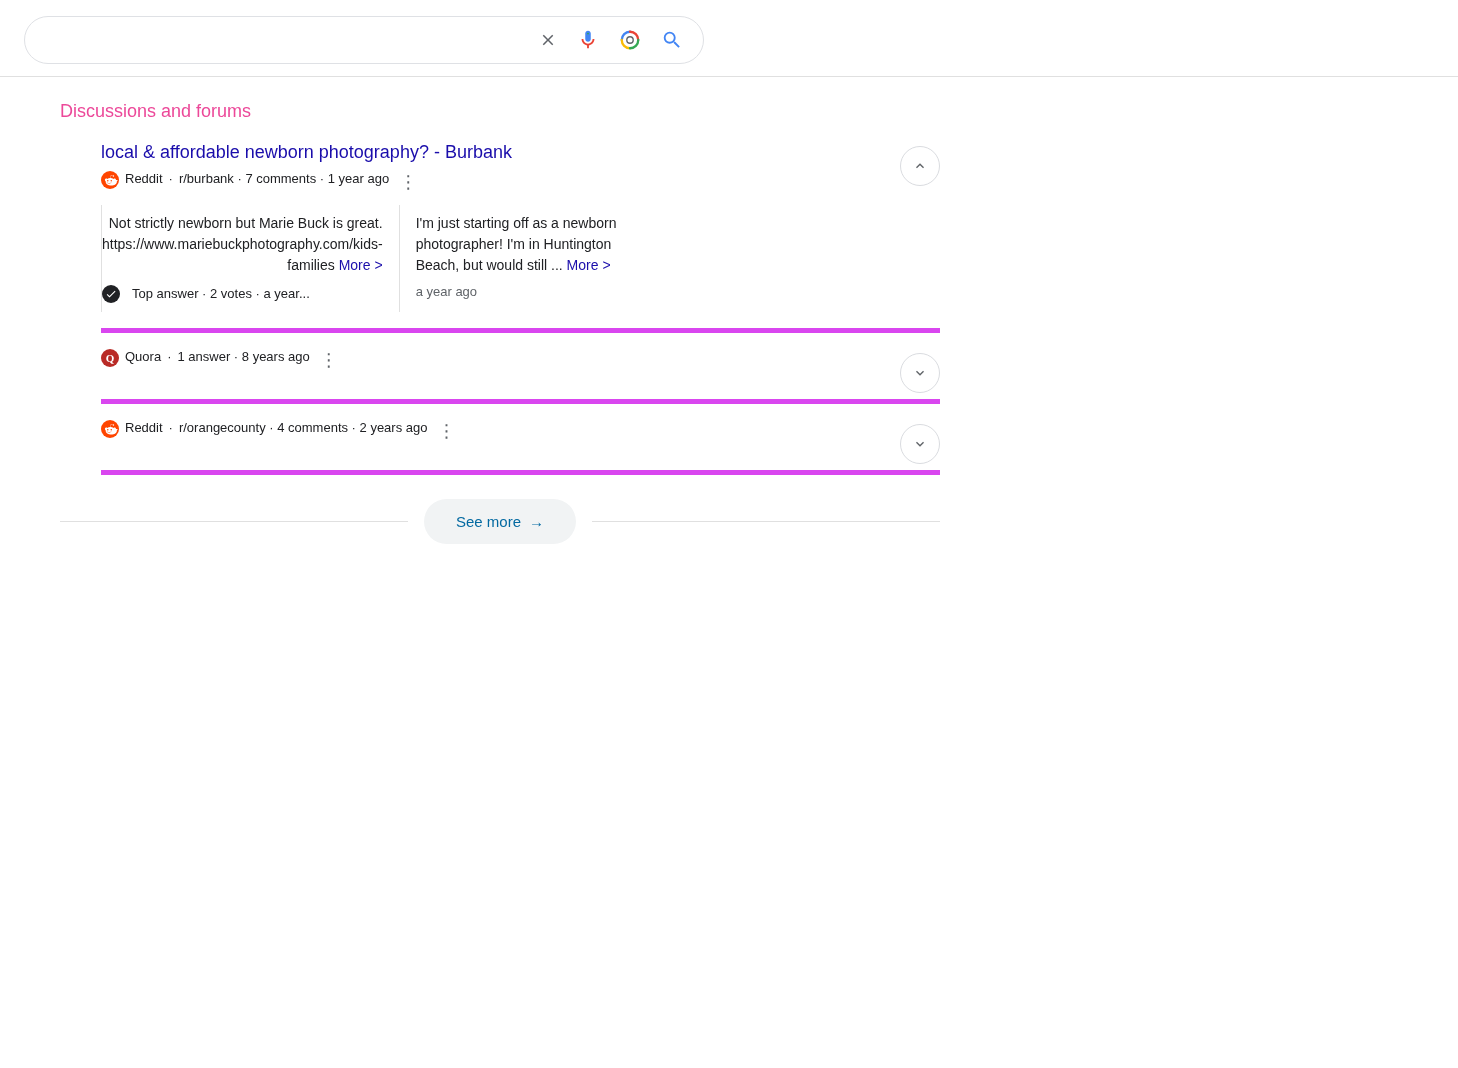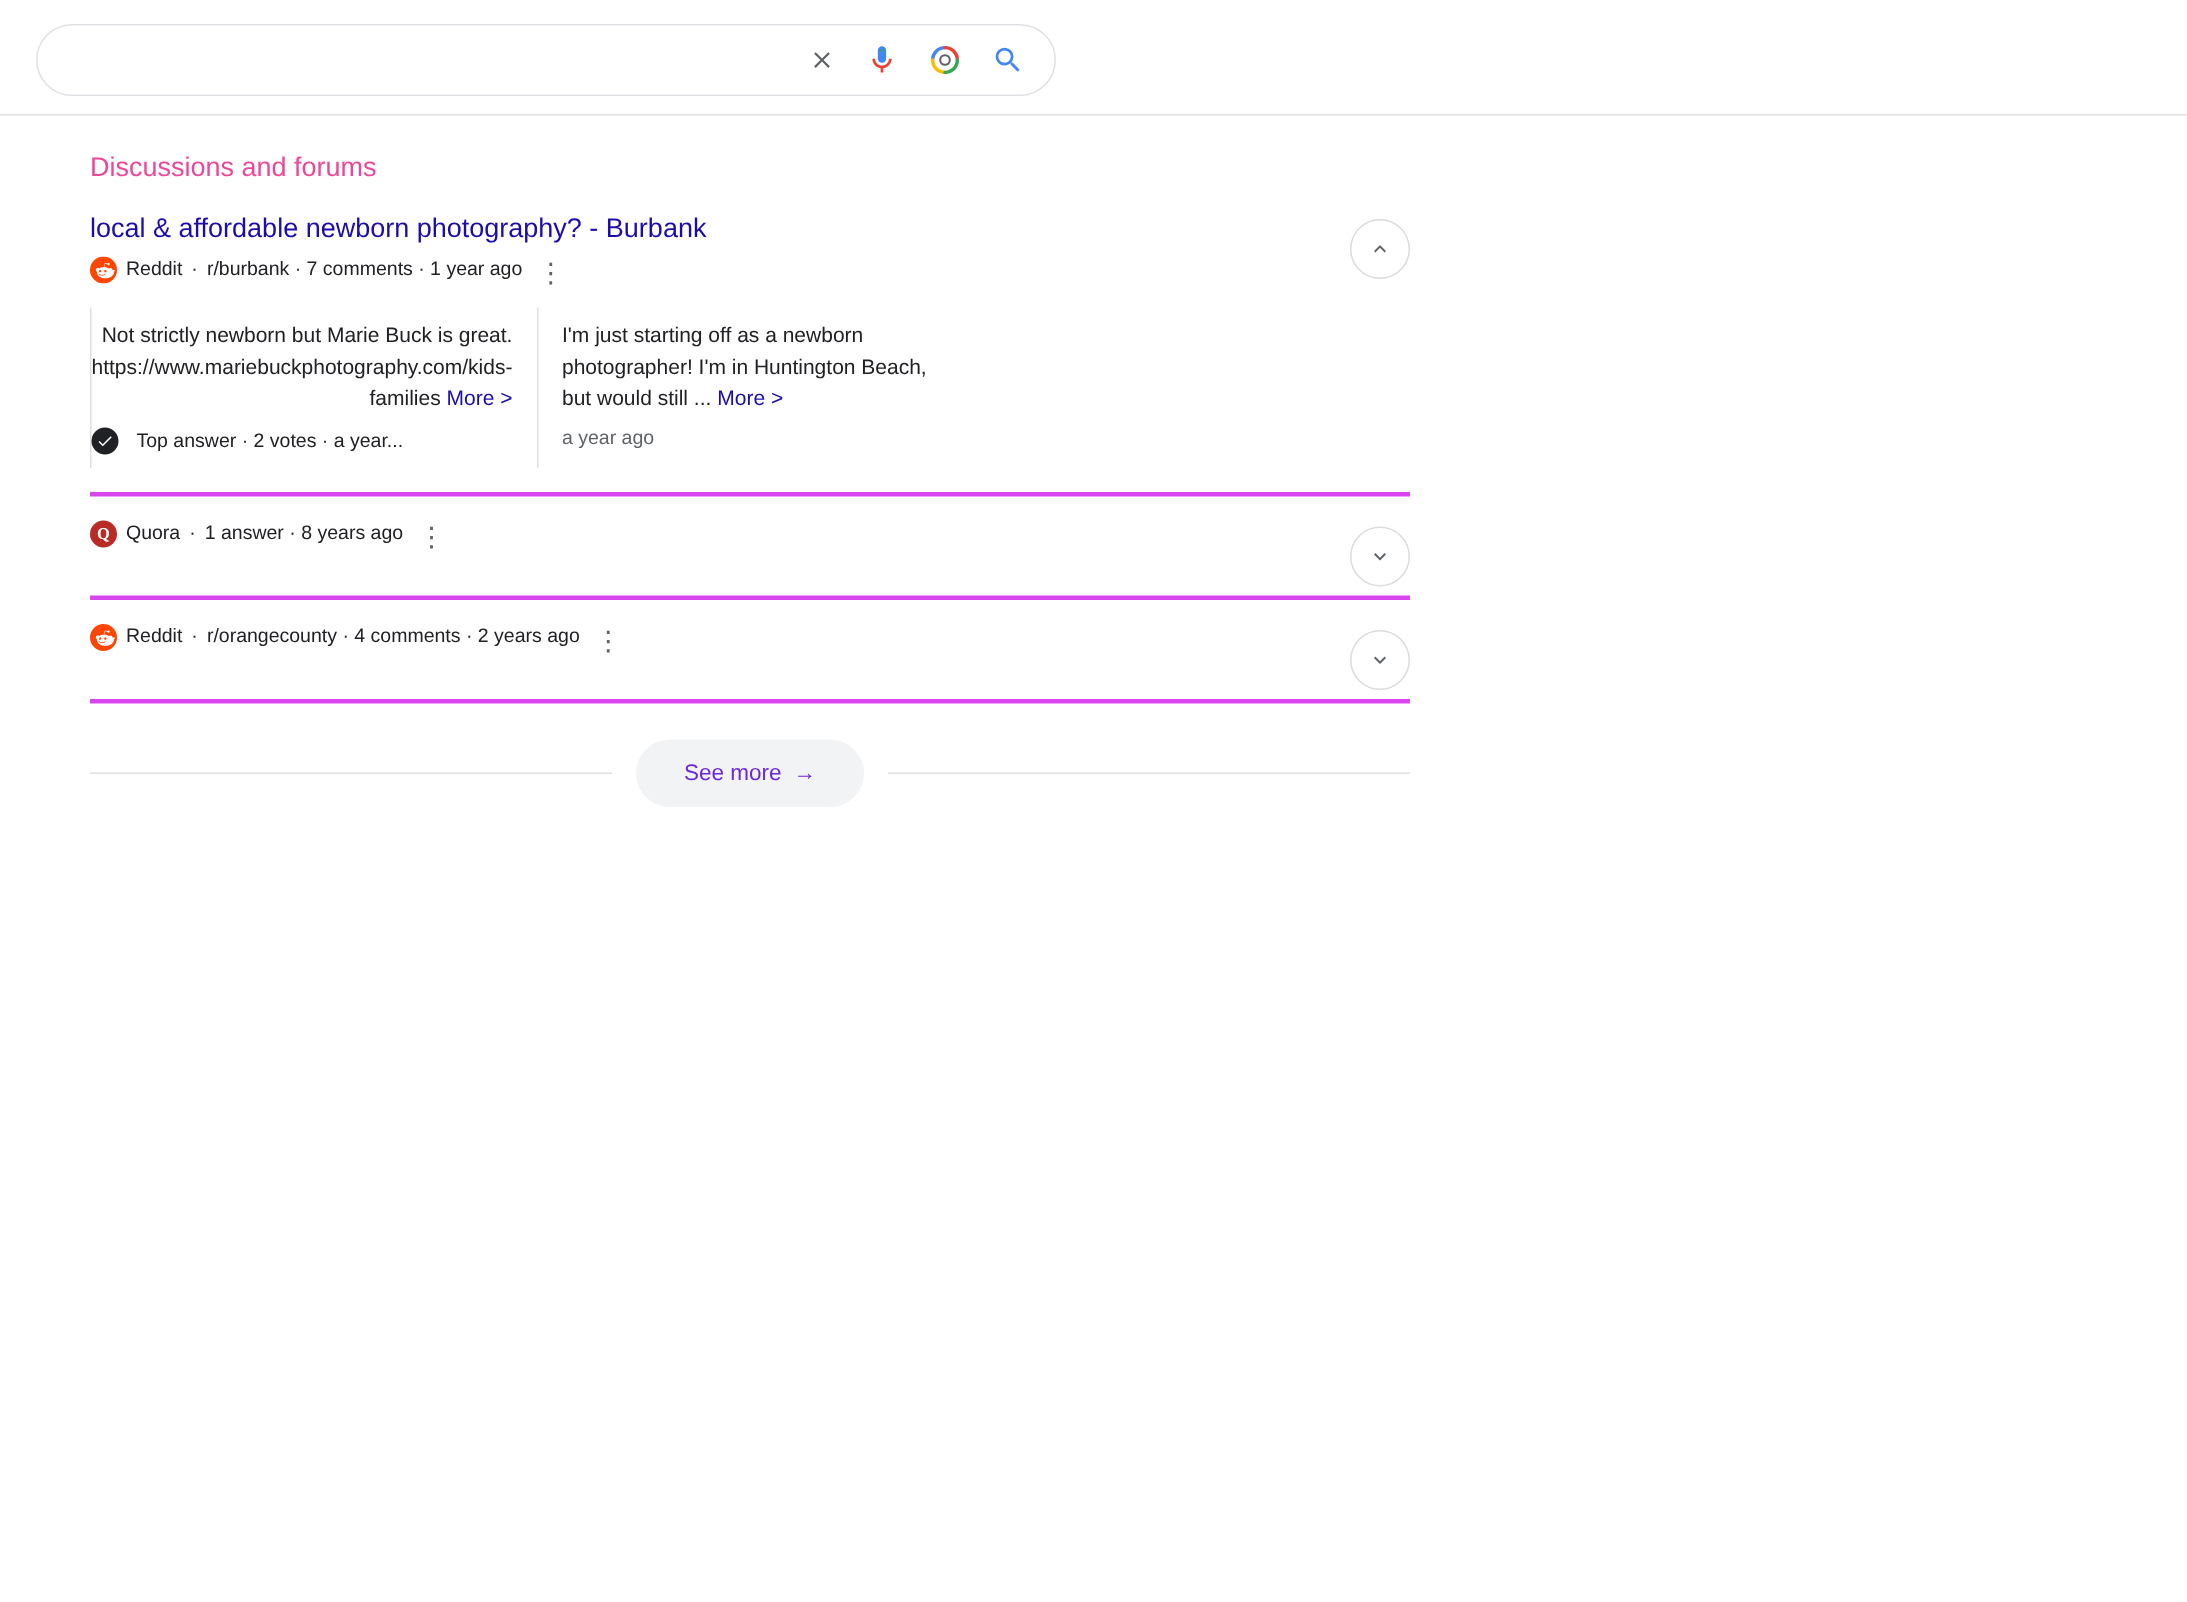--- a/index.html
+++ b/index.html
@@ -57,24 +57,25 @@
 
     .section-title {
       font-size: 18px;
       font-weight: 400;
       color: #ec4899;
       margin-bottom: 20px;
     }
 
     
     .discussion-item {
-      border-bottom: 3px solid #d946ef;
+      border-bottom: 5px solid #d946ef;
       padding-bottom: 16px;
       margin-bottom: 16px;
       position: relative;
+      margin-left: 41px;
     }
 
     .discussion-link {
       font-size: 18px;
       color: #1a0dab;
       text-decoration: none;
       display: block;
       margin-bottom: 8px;
       cursor: pointer;
       padding-right: 60px;
@@ -207,21 +208,21 @@
     .see-more-btn {
       background: #f1f3f4;
       border: none;
       border-radius: 24px;
       padding: 14px 32px;
       font-size: 15px;
       cursor: pointer;
       display: flex;
       align-items: center;
       gap: 8px;
-      color: #6d28d9;
+      color: #0369a1;
       white-space: nowrap;
     }
 
     
     .reddit-icon {
       width: 18px;
       height: 18px;
     }
 
     

